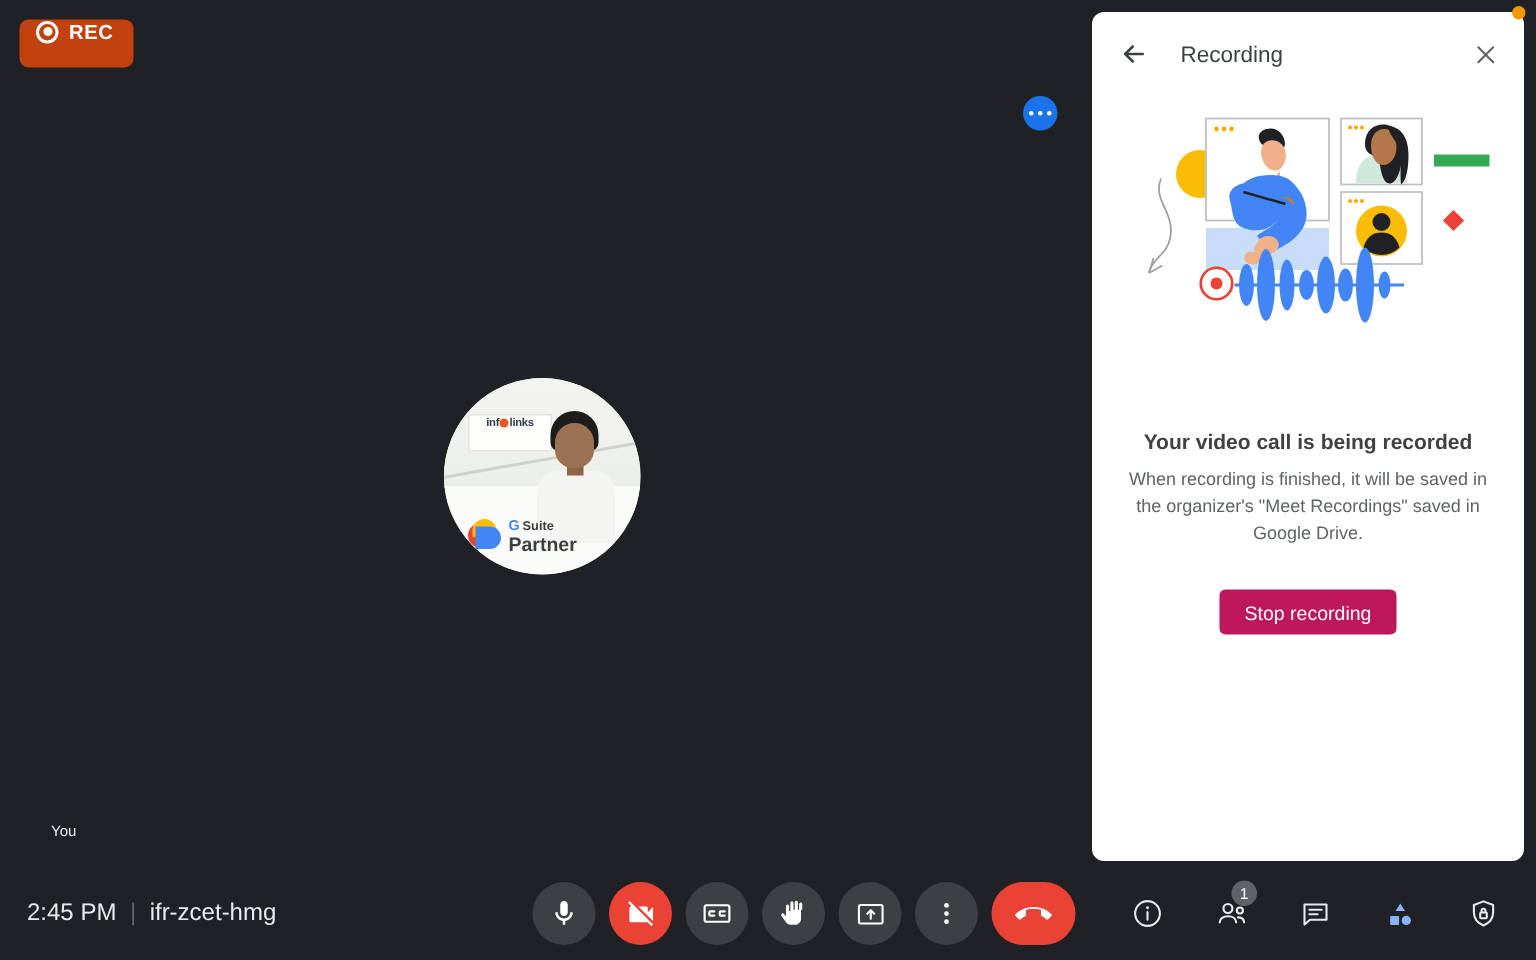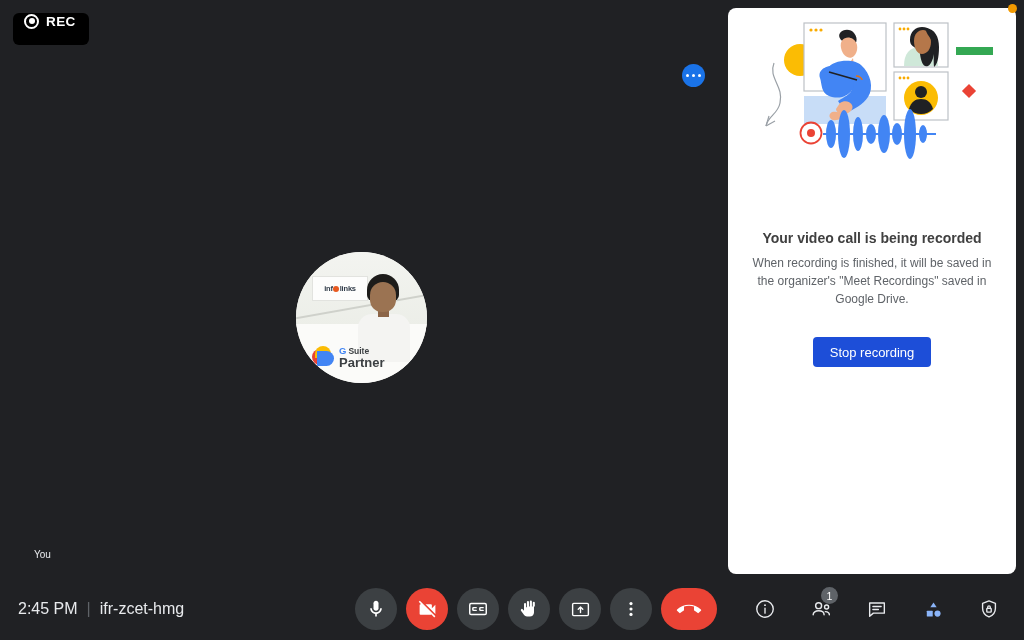--- a/index.html
+++ b/index.html
@@ -17,21 +17,21 @@
     color: #e8eaed;
   }
 
   
   #rec-badge {
     position: absolute;
     left: 13px;
     top: 13px;
     height: 32px;
     padding: 0 13px 16px 11px;
-    background: #000000;
+    background: #c2410c;
     border-radius: 6px;
     display: flex;
     align-items: center;
     gap: 7px;
     box-sizing: border-box;
   }
   #rec-badge .rec-dot {
     width: 15px;
     height: 15px;
     border-radius: 50%;
@@ -133,21 +133,21 @@
   #avatar .wall-sign {
     position: absolute;
     left: 16px;
     top: 24px;
     width: 56px;
     height: 25px;
     background: #fdfdfc;
     border: 1px solid #e2e3df;
     box-sizing: border-box;
     display: flex;
-    align-items: center;
+    align-items: flex-start;
     justify-content: center;
   }
   #avatar .wall-sign .sign-text {
     font-size: 7.5px;
     font-weight: bold;
     color: #2f3a47;
     letter-spacing: -0.2px;
     display: flex;
     align-items: center;
   }
@@ -384,21 +384,21 @@
     text-align: center;
     font-size: 12px;
     line-height: 18px;
     color: #5f6368;
     margin-top: 8px;
     padding: 0 22px;
   }
   #stop-recording {
     display: block;
     margin: 29px auto 0;
-    background: #1d4ed8;
+    background: #be185d;
     color: #fff;
     border: none;
     border-radius: 4px;
     height: 30px;
     padding: 0 17px;
     font-size: 13px;
     font-family: "Liberation Sans", sans-serif;
     cursor: pointer;
   }
 </style>
@@ -541,20 +541,34 @@
         <svg width="22" height="22" viewBox="0 0 24 24" fill="none" stroke="#e8eaed" stroke-width="1.5">
           <path d="M12 3.2l7 2.6v5.3c0 4.3-2.9 7.9-7 9.6-4.1-1.7-7-5.3-7-9.6V5.8l7-2.6z" stroke-linejoin="round"></path>
           <rect x="9.6" y="11.3" width="4.8" height="4.1" rx="0.7"></rect>
           <path d="M10.6 11.3v-1.3a1.4 1.4 0 012.8 0v1.3"></path>
         </svg>
       </div>
     </div>
   </div>
 
   <div id="panel">
+    <div id="panel-header">
+      <div class="back">
+        <svg width="20" height="20" viewBox="0 0 24 24" fill="none" stroke="#3c4043" stroke-width="2">
+          <path d="M19 12H5" stroke-linecap="round"></path>
+          <path d="M11 6l-6 6 6 6" stroke-linecap="round" stroke-linejoin="round"></path>
+        </svg>
+      </div>
+      <div id="panel-title">Recording</div>
+      <div class="close">
+        <svg width="17" height="17" viewBox="0 0 24 24" fill="none" stroke="#5f6368" stroke-width="2">
+          <path d="M5 5l14 14M19 5L5 19" stroke-linecap="round"></path>
+        </svg>
+      </div>
+    </div>
 
     <div id="illustration">
       <svg width="288" height="200" viewBox="0 0 288 200">
 
         <path d="M46 55 C40 70, 56 78, 52 95 C50 106, 40 108, 38 118" fill="none" stroke="#9aa0a6" stroke-width="1.2"></path>
         <path d="M38 118 l9 -5 M38 118 l3 -10" fill="none" stroke="#9aa0a6" stroke-width="1.2"></path>
 
         <circle cx="72" cy="52" r="16" fill="#fbbc04"></circle>
 
         <rect x="76" y="15" width="82" height="68" fill="#fff" stroke="#bdc1c6" stroke-width="1.2"></rect>

